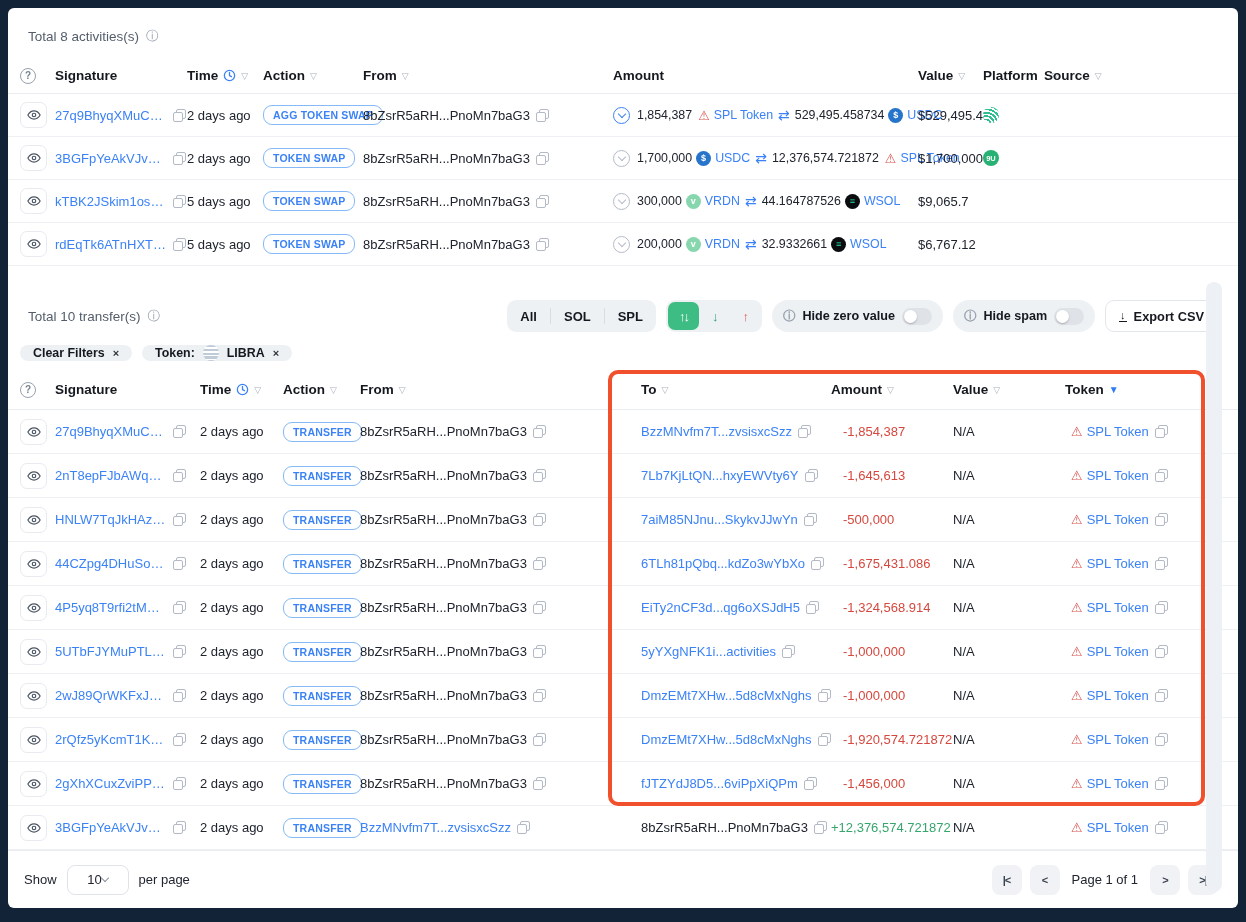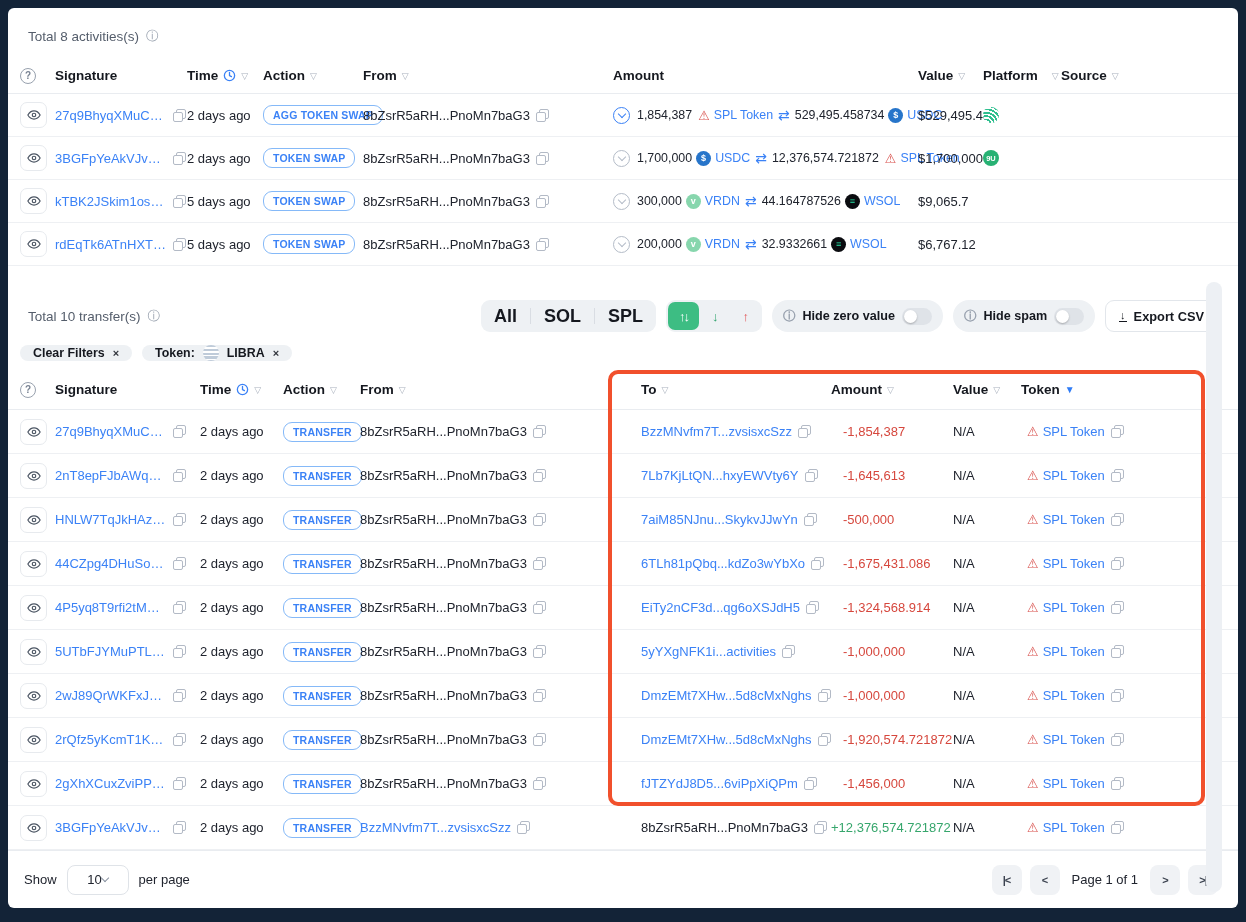--- a/index.html
+++ b/index.html
@@ -32,24 +32,24 @@
   .row { display:flex; align-items:center; padding:0 12px; border-bottom:1px solid #eef0f3; font-size:13px; color:#20242e; }
   .a-head { height:36px; } .a-row { height:43px; }
   .t-head { height:40px; } .t-row { height:44px; }
   .eye-btn { width:27px; height:26px; border:1px solid #e7eaee; background:#fff; border-radius:7px; display:flex; align-items:center; justify-content:center; cursor:pointer; }
   .badge { border:1.5px solid #85b9f8; color:#3b82f6; border-radius:9px; font-size:10.5px; font-weight:bold; padding:3px 9px; letter-spacing:.2px; background:#fff; }
   .addr-plain { color:#20242e; } .addr-link { color:#3b82f6; }
   .amt-neg { color:#d6473d;margin-left:12px; } .amt-pos { color:#36a66c; }
 
   
   .c-eye{width:35px;} .c-sig{width:132px;} .c-time{width:76px;} .c-act{width:100px;}
-  .c-from{width:250px;} .c-amt{width:305px; font-size:12.4px;} .c-val{width:65px;} .c-pf{width:78px;gap:9px;} .c-src{flex:1;}
+  .c-from{width:250px;} .c-amt{width:305px; font-size:12.4px;} .c-val{width:65px;} .c-pf{width:61px;gap:9px;} .c-src{flex:1;}
   
   .t-eye{width:35px;} .t-sig{width:145px;} .t-time{width:83px;} .t-act{width:77px;}
-  .t-from{width:281px;} .t-to{width:190px;} .t-amt{width:122px;} .t-val{width:68px;} .t-tok{flex:1;}
+  .t-from{width:281px;} .t-to{width:190px;} .t-amt{width:122px;} .t-val{width:68px;} .t-tok{flex:1;margin-left:44px;}
 
   .sig-text { overflow:hidden; text-overflow:ellipsis; max-width:112px; display:inline-block; }
 
   
   .tok { width:15px; height:15px; border-radius:50%; display:inline-flex; align-items:center; justify-content:center; margin:0 4px; flex:none; font-weight:bold; }
   .tok-warning { width:auto; height:auto; border-radius:0; margin:0 4px 0 6px; }
   .tok-warning::before { content:"\26A0"; color:#d9534f; font-size:13px; }
   .tok-usdc { background:#2775ca; color:#fff; font-size:9px; }
   .tok-usdc::before { content:"$"; }
   .tok-vrdn { background:#87d6ad; color:#fff; font-size:9px; }
@@ -65,21 +65,21 @@
   .pf-jupiter { border-radius:50%; background:repeating-radial-gradient(circle at 20% 105%, #2fbf8f 0 1.7px, #ffffff 1.7px 3.4px); }
   .pf-9u { border-radius:50%; background:#27b173; color:#fff; font-size:7.5px; font-weight:bold; display:inline-flex; align-items:center; justify-content:center; }
   .pf-9u::before { content:"9U"; }
   .pf-flame { border-radius:50% 50% 50% 2px; background:repeating-linear-gradient(135deg, #f2integration 0, #f2824d 0 1.7px, #fbd5bd 1.7px 3.2px); }
 
   
   .gap { height:30px; }
   .t-toolbar { height:40px; display:flex; align-items:center; justify-content:space-between; padding:0 20px 0 12px; }
   .controls { display:flex; align-items:center; gap:10px; }
   .seg { display:flex; align-items:center; background:#eef1f4; border-radius:9px; height:32px; overflow:hidden; }
-  .seg button { background:none; border:none; font-family:inherit; font-size:18px; font-weight:bold; color:#15181f; padding:0 13px; height:100%; cursor:pointer; }
+  .seg button { background:none; border:none; font-family:inherit; font-size:13px; font-weight:bold; color:#15181f; padding:0 13px; height:100%; cursor:pointer; }
   .seg .sep { width:1px; height:16px; background:#d9dde3; }
   .sort-seg { padding:2px; gap:2px; }
   .sort-seg button { border-radius:7px; padding:0 11px; font-size:13px; }
   .sort-both { background:#3dbd83 !important; color:#fff !important; letter-spacing:-2px; }
   .sort-down { color:#2fa36d !important; }
   .sort-up { color:#e05252 !important; }
   .pill { display:flex; align-items:center; gap:7px; background:#eef1f4; border-radius:16px; height:32px; padding:0 11px; font-size:12.6px; font-weight:bold; color:#15181f; cursor:pointer; }
   .toggle { width:30px; height:17px; background:#dfe3e8; border-radius:9px; position:relative; flex:none; }
   .toggle::after { content:""; position:absolute; left:2px; top:2px; width:13px; height:13px; background:#fff; border-radius:50%; box-shadow:0 1px 2px rgba(0,0,0,.25); }
   .export { display:flex; align-items:center; gap:7px; background:#fff; border:1px solid #e2e6eb; border-radius:9px; height:32px; padding:0 13px; font-size:12.8px; font-weight:bold; color:#15181f; cursor:pointer; font-family:inherit; }

